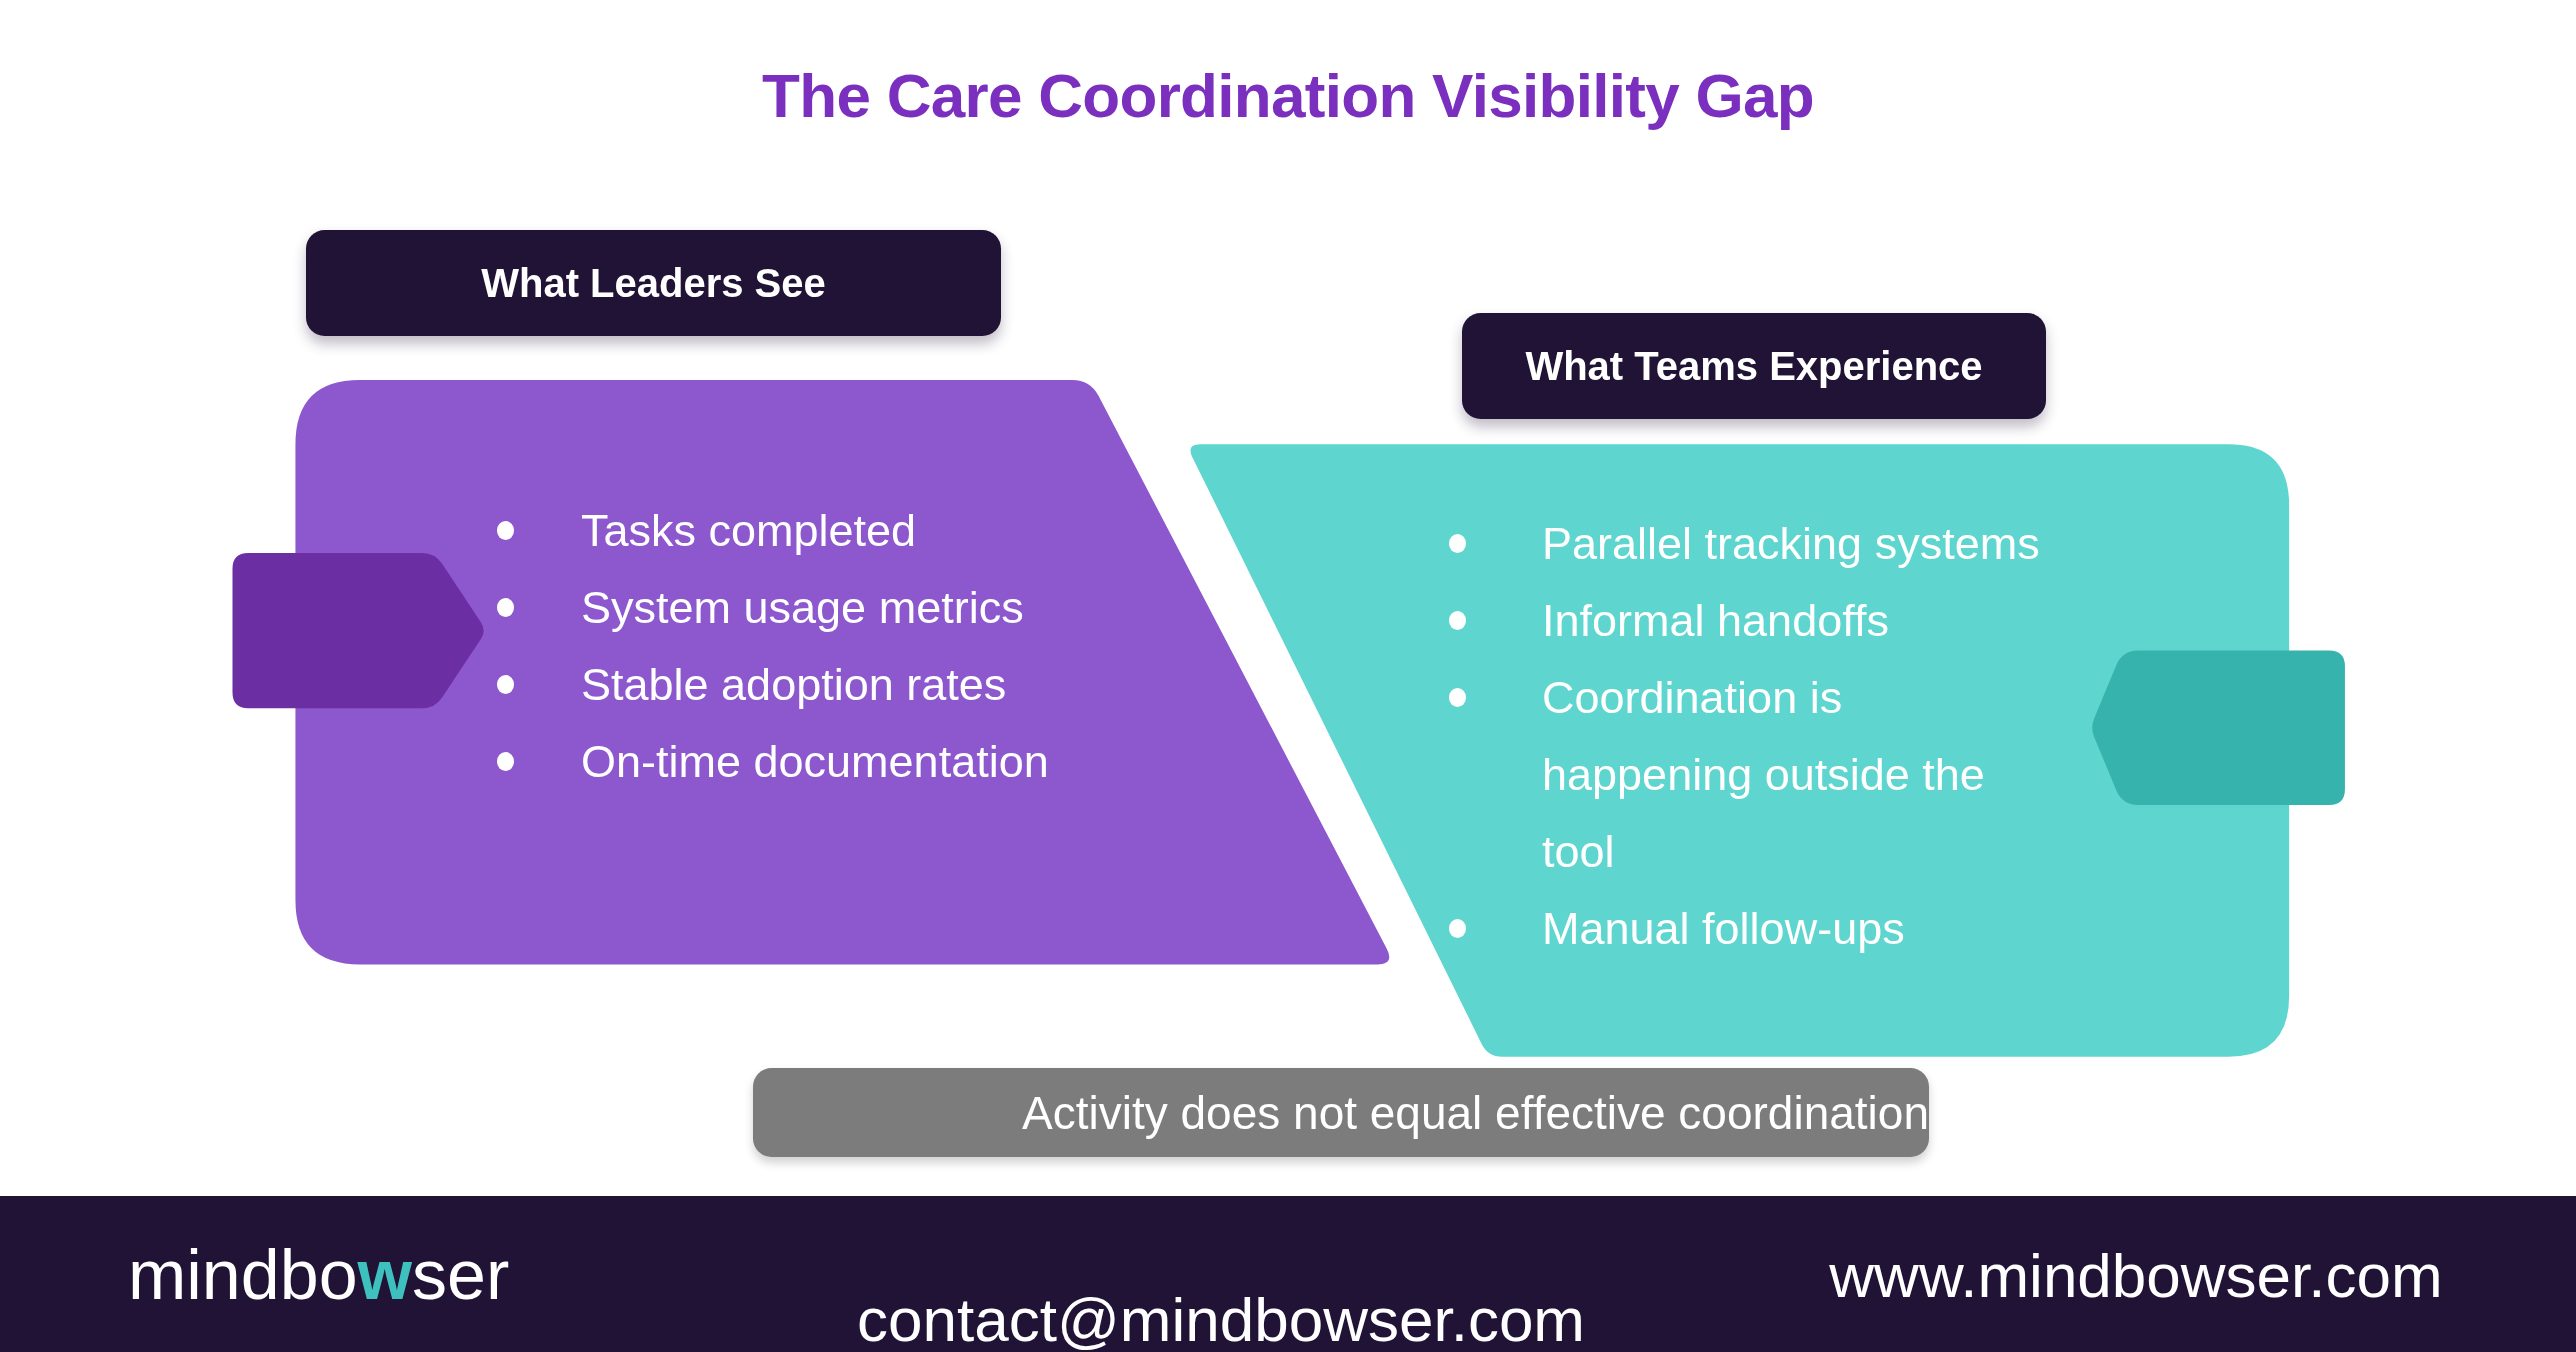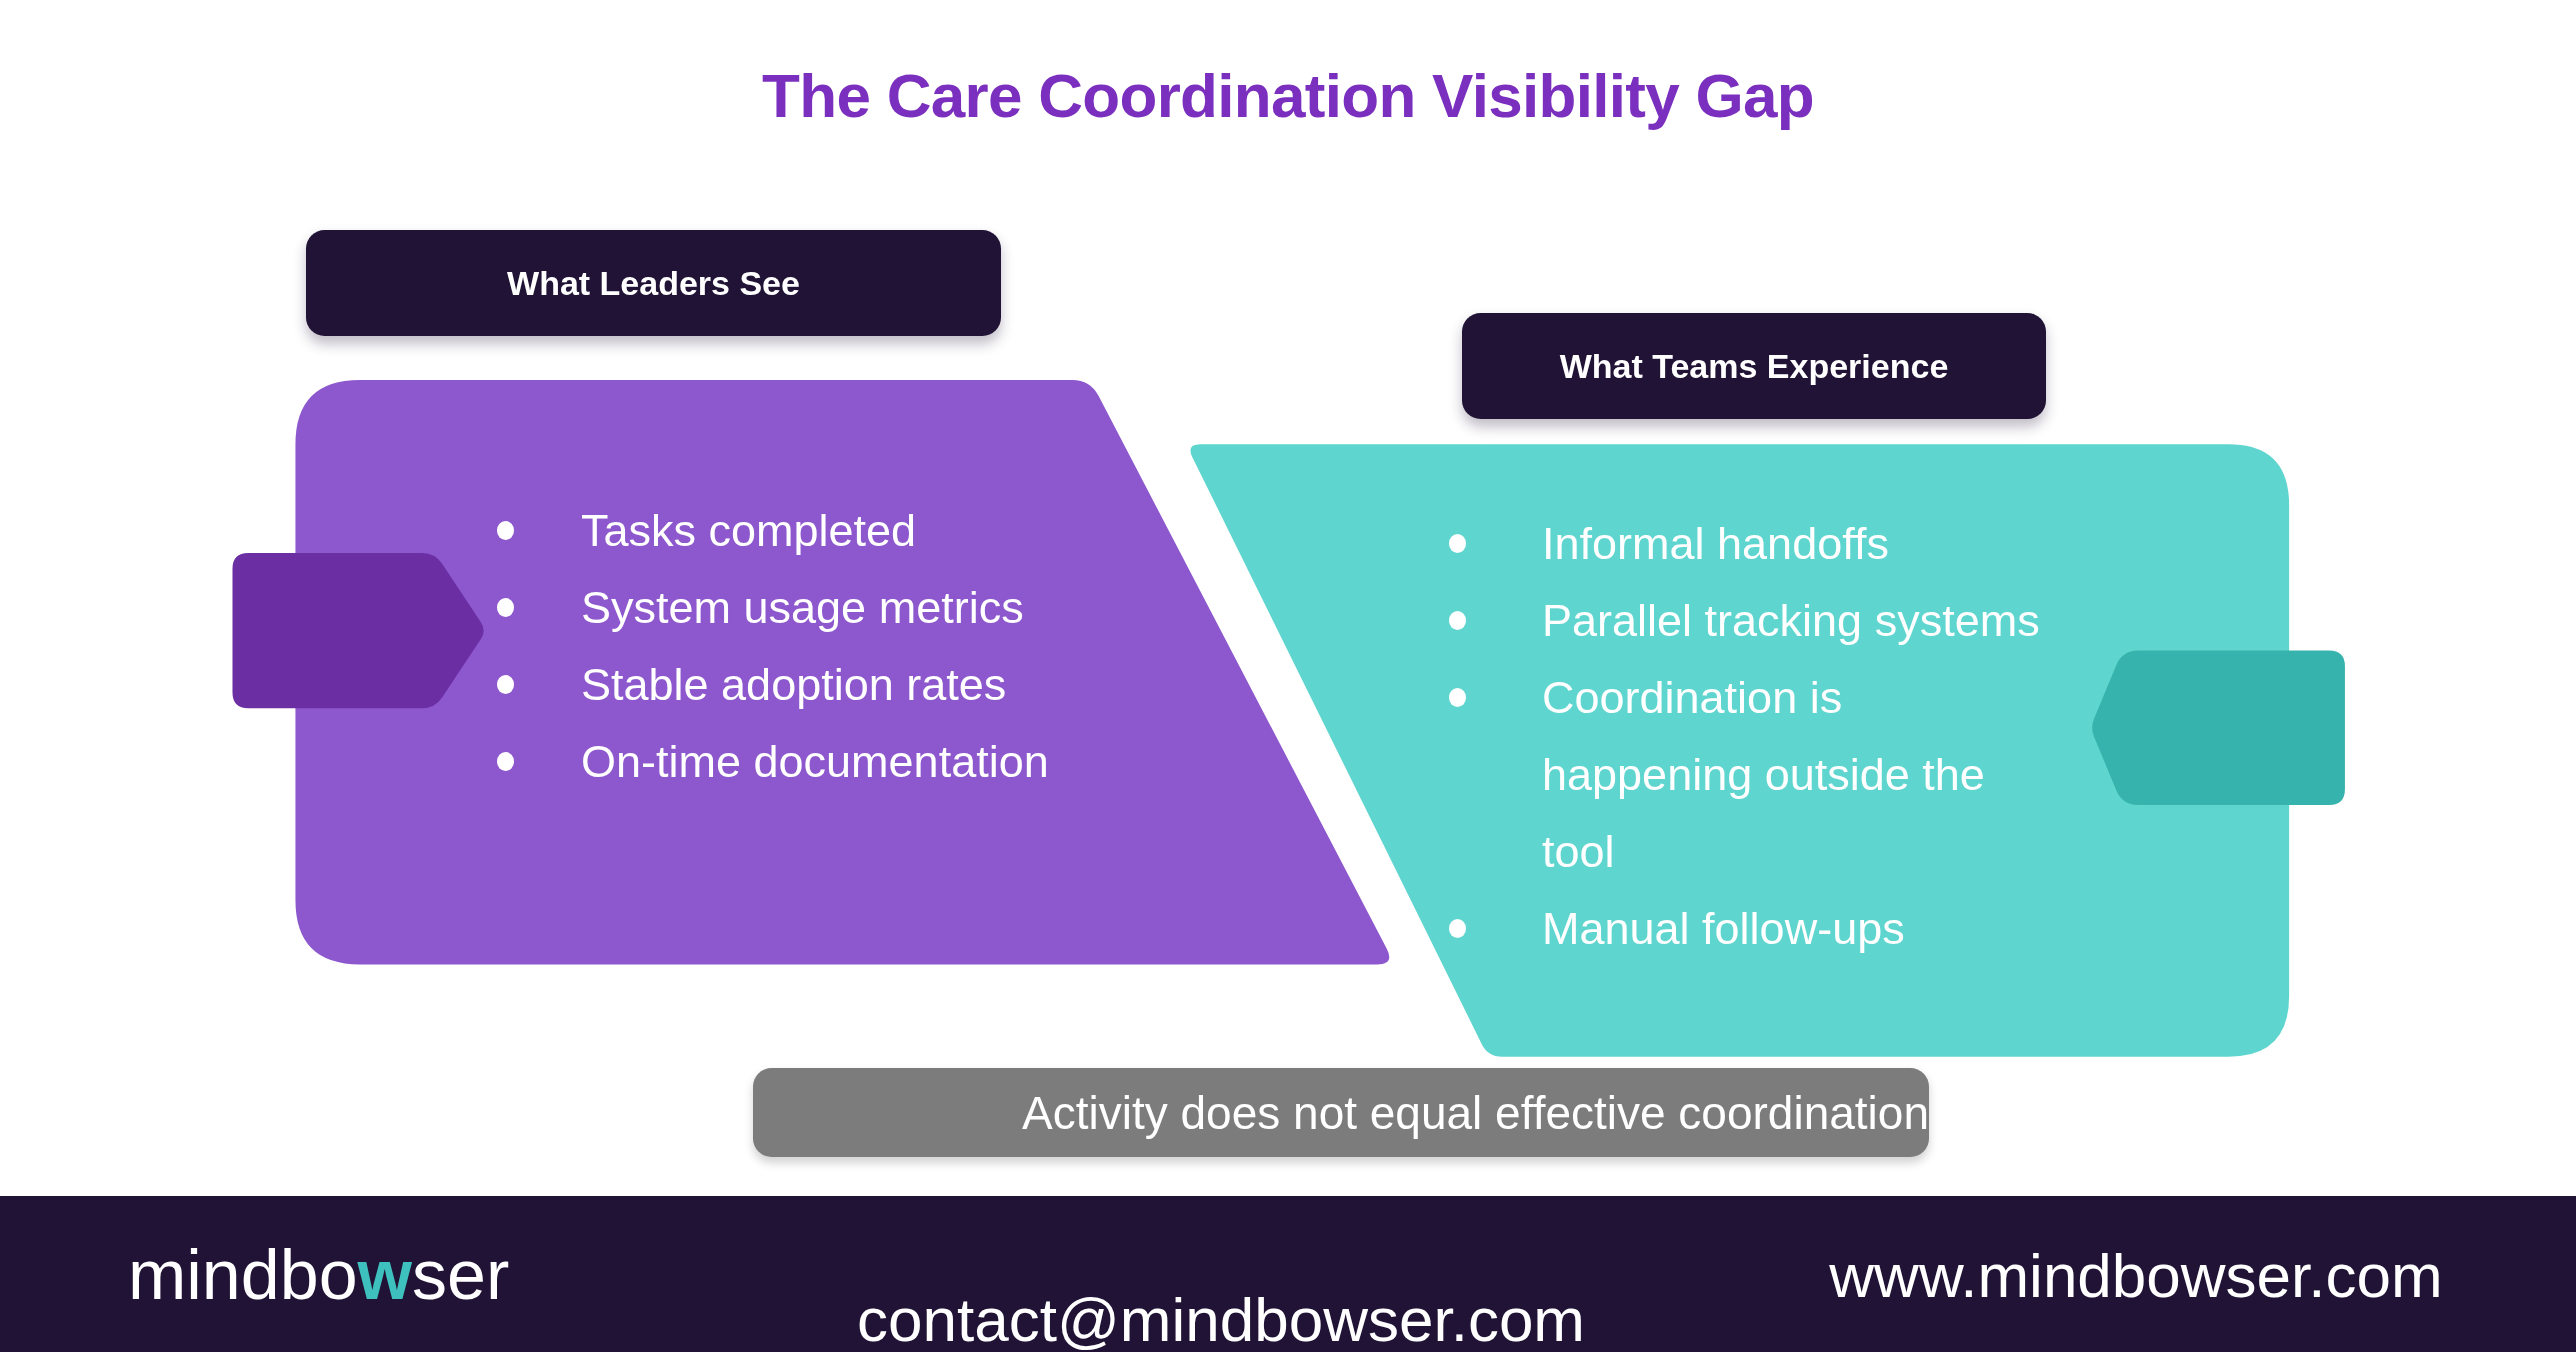--- a/index.html
+++ b/index.html
@@ -21,21 +21,21 @@
     color:#7B2FBF;
     margin:0;
   }
 
   
   .badge{
     position:absolute;
     background:#201335;
     border-radius:18.6px;
     color:#ffffff;
-    font-weight:700;font-size:34px;
+    font-weight:700;font-size:40px;
     display:flex;align-items:center;justify-content:center;
     box-shadow:0 7.2px 13px rgba(32,19,53,0.28);
   }
   .badge-leaders{left:306px;top:230px;width:695px;height:106px;}
   .badge-teams{left:1462px;top:313px;width:584px;height:106px;}
 
   
   ul.bullets{
     position:absolute;list-style:none;margin:0;padding:0;
     color:#ffffff;font-size:45px;font-weight:400;line-height:77px;
@@ -146,22 +146,22 @@
   </div>
 
   <ul class="bullets" id="leaders-list">
     <li>Tasks completed</li>
     <li>System usage metrics</li>
     <li>Stable adoption rates</li>
     <li>On-time documentation</li>
   </ul>
 
   <ul class="bullets" id="teams-list">
+    <li>Parallel tracking systems</li>
     <li>Informal handoffs</li>
-    <li>Parallel tracking systems</li>
     <li>Coordination is
 happening outside the
 tool</li>
     <li>Manual follow-ups</li>
   </ul>
 
   <div class="banner">
     <span>Activity does not equal effective coordination</span>
   </div>
 

